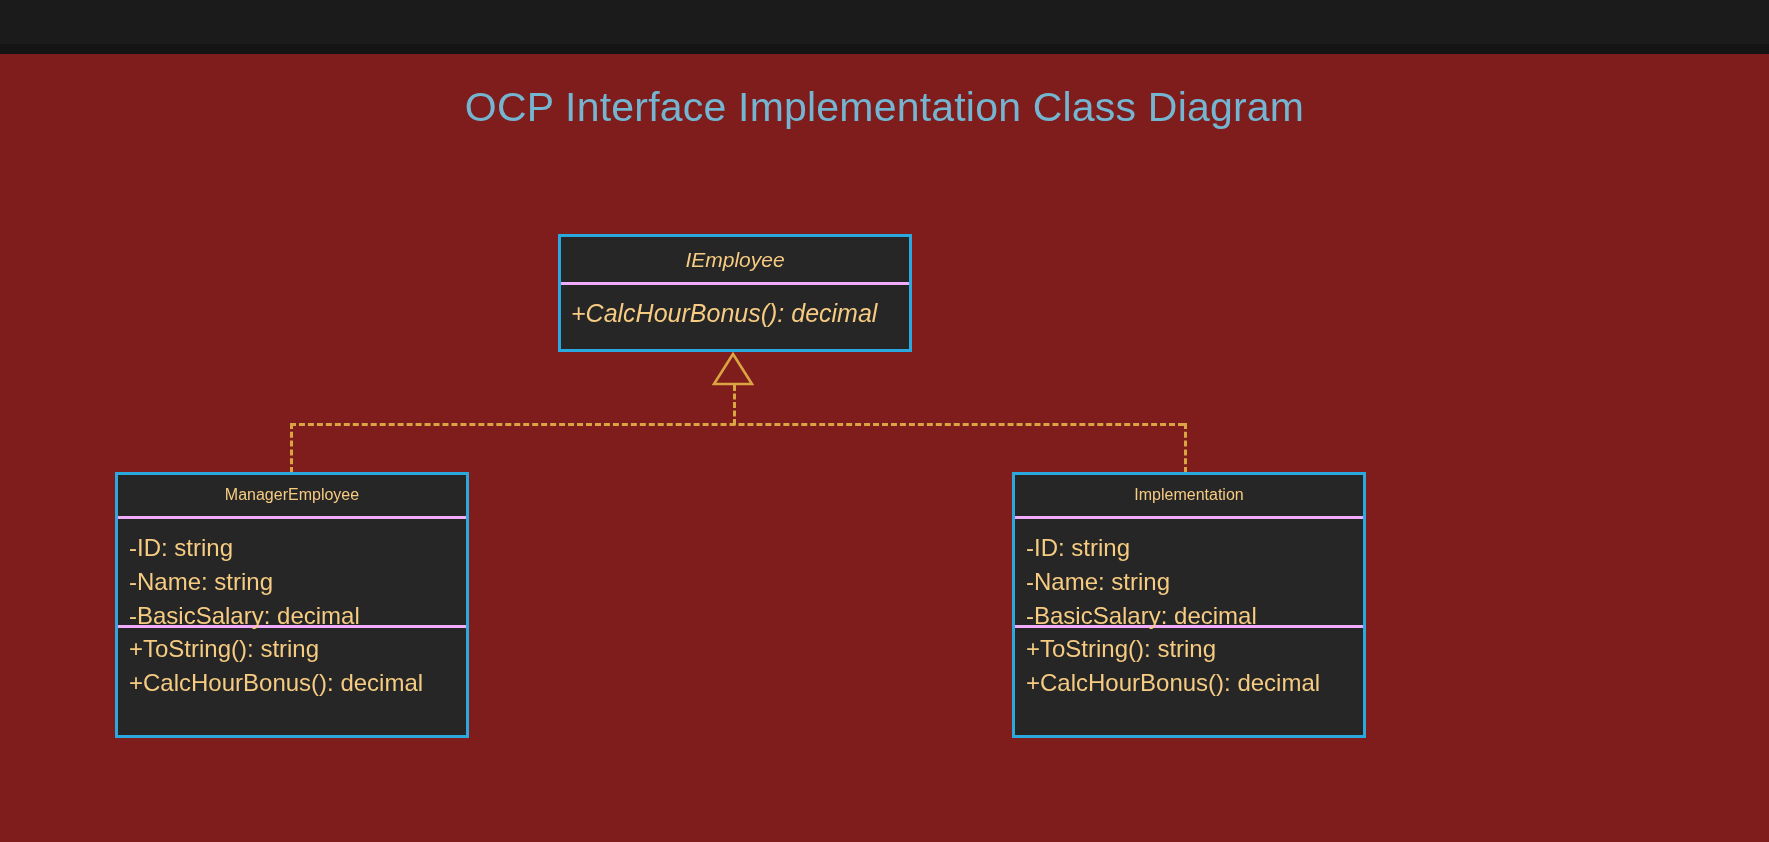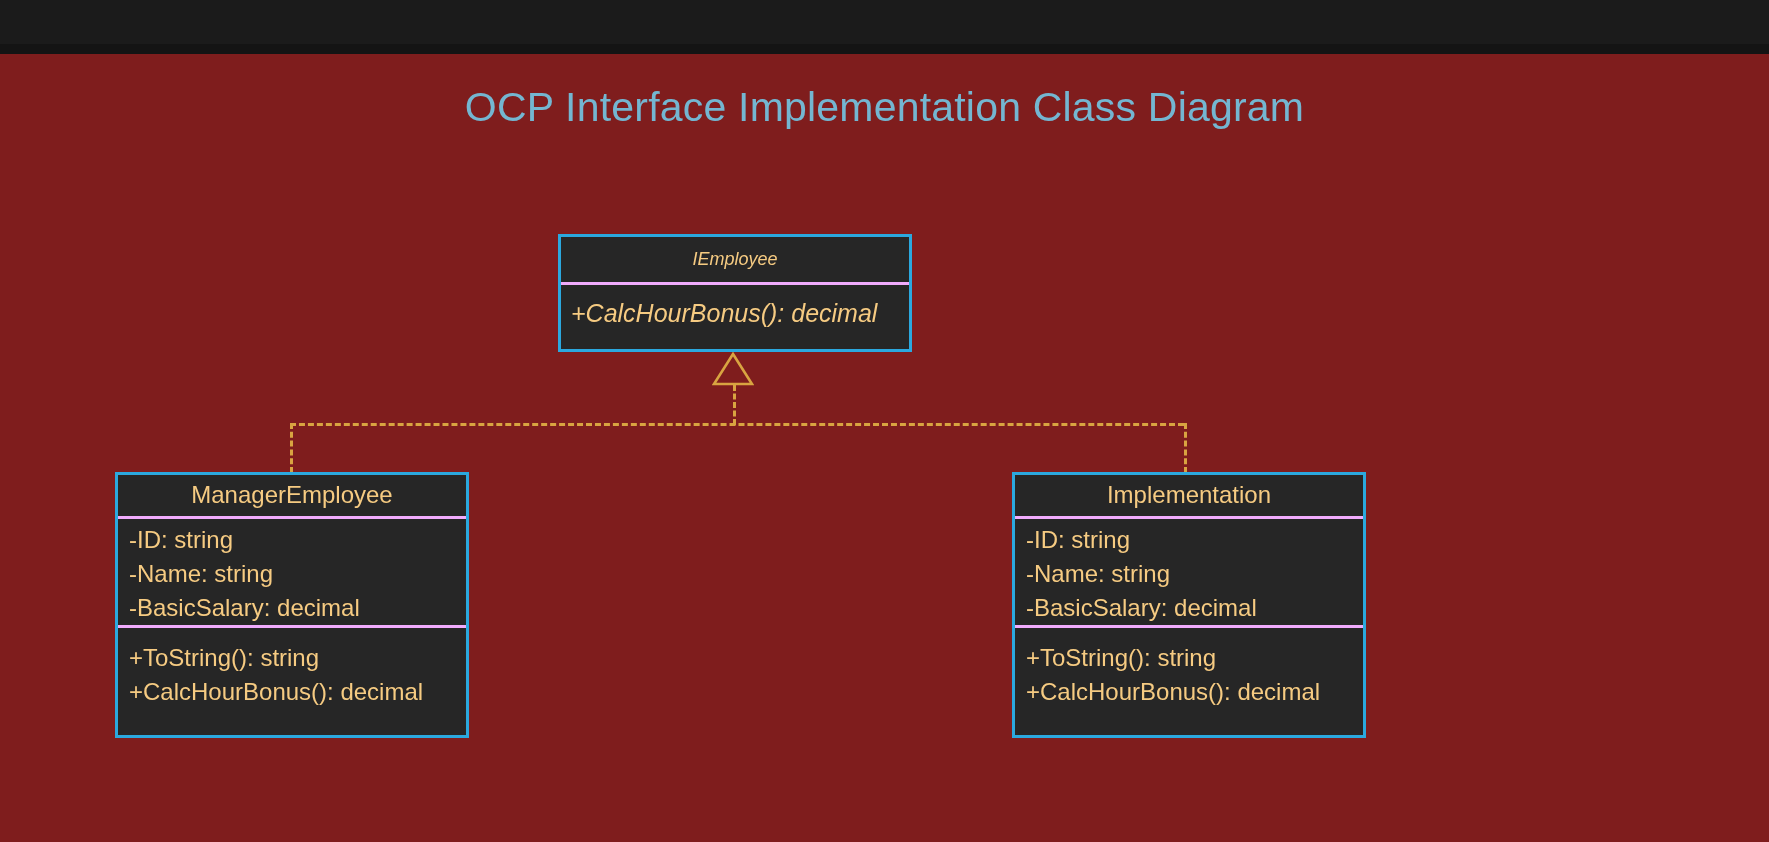--- a/index.html
+++ b/index.html
@@ -64,21 +64,21 @@
   
   #box-iemployee {
     left: 558px;
     top: 190px;
     width: 354px;
     height: 118px;
   }
   #box-iemployee .uml-name {
     height: 45px;
     line-height: 45px;
-    font-size: 18px;
+    font-size: 21px;
     font-style: italic;
   }
   #box-iemployee .uml-compartment {
     height: 67px;
     padding: 11px 0 0 10px;
     box-sizing: border-box;
   }
   #box-iemployee .uml-line {
     font-size: 25px;
     font-style: italic;
@@ -87,30 +87,30 @@
 
   
   .box-concrete {
     width: 354px;
     top: 428px;
     height: 266px;
   }
   .box-concrete .uml-name {
     height: 41px;
     line-height: 40px;
-    font-size: 24px;
+    font-size: 16px;
   }
   .box-concrete .attrs {
     height: 109px;
-    padding: 4px 0 0 11px;
+    padding: 12px 0 0 11px;
     box-sizing: border-box;
   }
   .box-concrete .ops {
     height: 110px;
-    padding: 13px 0 0 11px;
+    padding: 4px 0 0 11px;
     box-sizing: border-box;
   }
   .box-concrete .uml-line {
     font-size: 24px;
     line-height: 34px;
   }
   #box-manager { left: 115px; }
   #box-regular { left: 1012px; }
 
   

